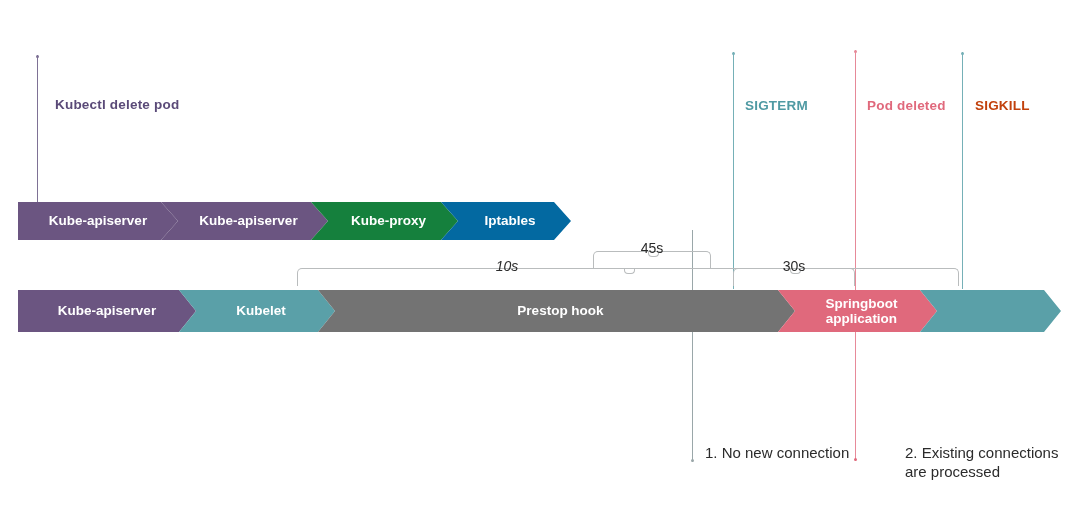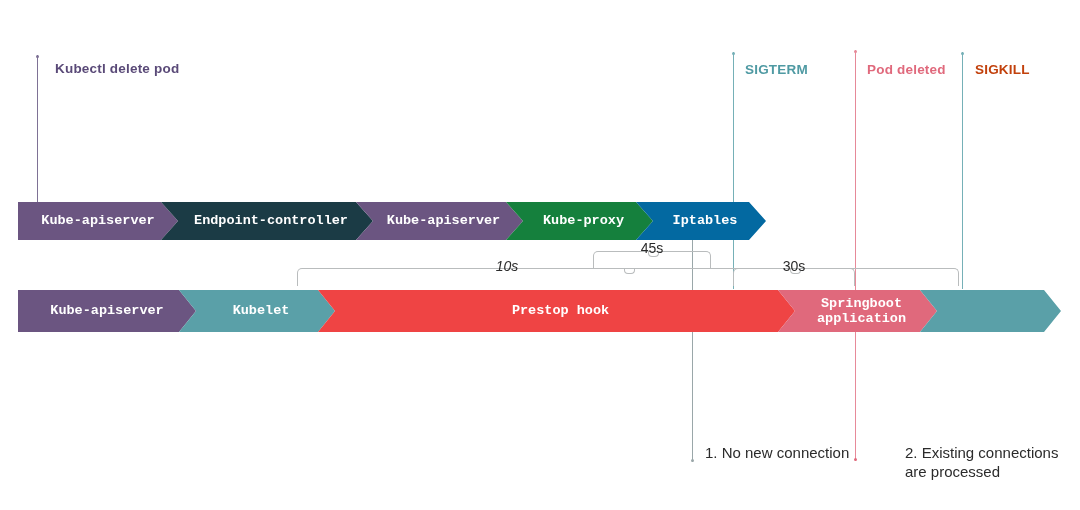--- a/index.html
+++ b/index.html
@@ -34,28 +34,28 @@
   .vline .cap.top { top: 0; }
   .vline .cap.bot { bottom: 0; }
 
   
   .marker-label {
     position: absolute;
     font-size: 13.5px;
     font-weight: bold;
     letter-spacing: 0.2px;
     white-space: nowrap;
+    margin-top: 36px;
   }
 
   
   .chev-row {
     position: absolute;
     display: flex;
     align-items: stretch;
-    font-family: Liberation Mono, monospace;
   }
   .chev {
     position: relative;
     display: flex;
     align-items: center;
     justify-content: center;
     color: #ffffff;
     font-weight: bold;
     font-size: 13.5px;
     text-align: center;
@@ -145,23 +145,20 @@
       </div>
       <div class="vline" style="left: 855px; top: 458px; height: 3px; background: transparent;">
         <div class="cap bot" style="background: rgb(224, 105, 124);"></div>
       </div>
     </div>
 
   <div class="chev-row" id="row1" style="left: 18px; top: 202px; height: 38px;">
       <div class="chev first" style="width: 160px; background: rgb(107, 85, 129);">
         <span>Kube-apiserver</span>
       </div>
-      <div class="chev mid" style="width: 212px; background: rgb(27, 59, 69);">
-        <span style="margin-left: 8px;">Endpoint-controller</span>
-      </div>
       <div class="chev mid" style="width: 167px; background: rgb(107, 85, 129);">
         <span style="margin-left: 8px;">Kube-apiserver</span>
       </div>
       <div class="chev mid" style="width: 147px; background: #15803d;">
         <span style="margin-left: 8px;">Kube-proxy</span>
       </div>
       <div class="chev last" style="width: 130px; background: #0369a1;">
         <span style="margin-left: 8px;">Iptables</span>
       </div>
     </div>
@@ -181,21 +178,21 @@
       <div class="bracket-label" style="left: 733px; top: 258px; width: 122px;">30s</div>
     </div>
 
   <div class="chev-row" id="row2" style="left: 18px; top: 290px; height: 42px;">
       <div class="chev first" style="width: 178px; background: rgb(107, 85, 129);">
         <span>Kube-apiserver</span>
       </div>
       <div class="chev mid" style="width: 156px; background: rgb(90, 160, 168);">
         <span style="margin-left: 8px;">Kubelet</span>
       </div>
-      <div class="chev mid" style="width: 477px; background: #ef4444;">
+      <div class="chev mid" style="width: 477px; background: #737373;">
         <span style="margin-left: 8px;">Prestop hook</span>
       </div>
       <div class="chev mid" style="width: 159px; background: rgb(224, 105, 124); text-align: center;">
         <span style="margin-left: 8px;">Springboot<br>application</span>
       </div>
       <div class="chev last" style="width: 141px; background: rgb(90, 160, 168);">
         <span style="margin-left: 8px;"></span>
       </div>
     </div>
 

